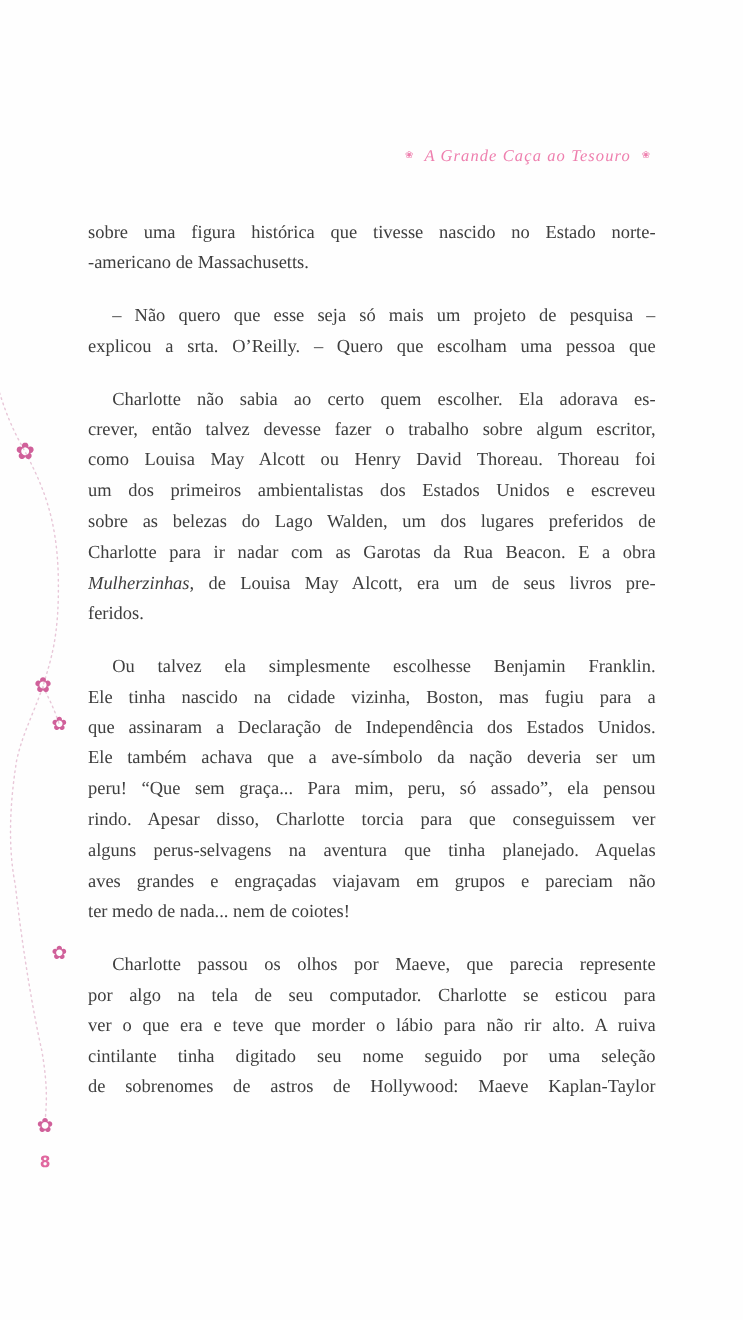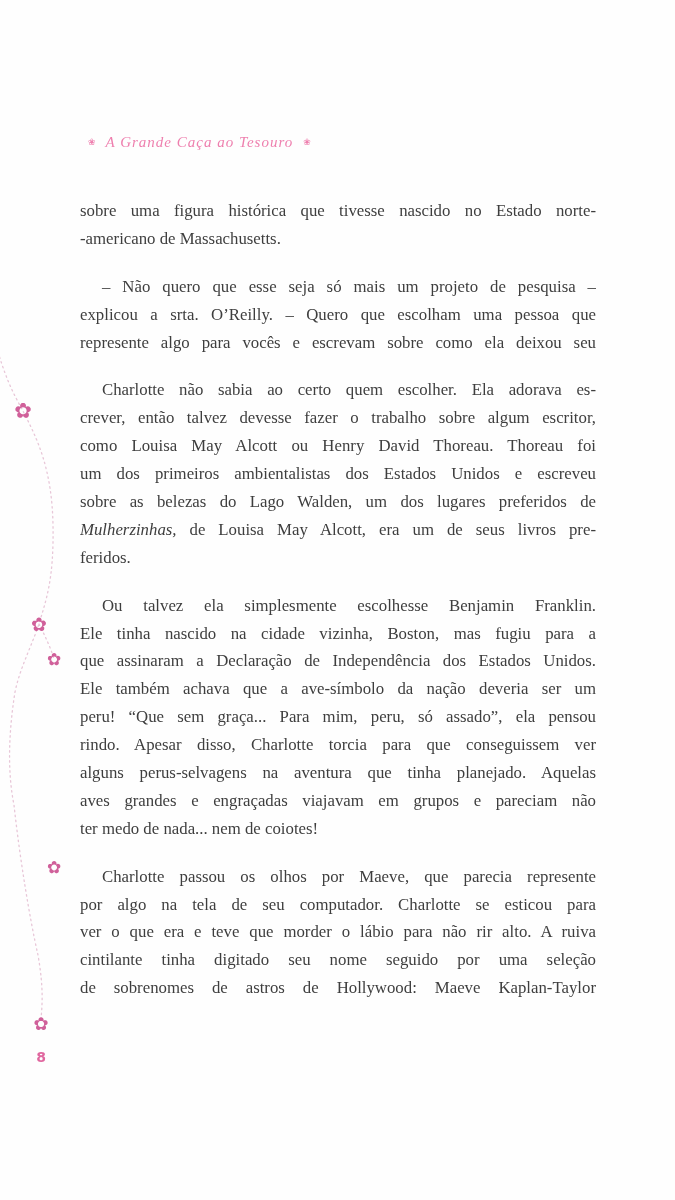--- a/index.html
+++ b/index.html
@@ -18,21 +18,21 @@
     background:#fefefe;
     font-family:"Liberation Serif","DejaVu Serif",serif;
     color:var(--text-color);
     overflow:hidden;
   }
   .page{position:absolute;inset:0;}
 
   
   .running-header{
     position:absolute;left:78px;top:134px;width:523px;
-    text-align:left;
+    text-align:right;
     color:var(--title-pink);
     font-size:15px;
     font-style:italic;
     letter-spacing:1px;
     white-space:nowrap;
   }
   .running-header .ornament{
     font-style:normal;
     font-family:"DejaVu Sans",sans-serif;
     font-size:9px;
@@ -108,28 +108,28 @@
   </div>
 
   <div class="body-text">
       <div>
         <div class="line"><span>sobre uma figura histórica que tivesse nascido no Estado norte-</span></div>
         <div class="line lastline"><span>-americano de Massachusetts.</span></div>
       </div>
       <div>
         <div class="line indent"><span>– Não quero que esse seja só mais um projeto de pesquisa –</span></div>
         <div class="line"><span>explicou a srta. O’Reilly. – Quero que escolham uma pessoa que</span></div>
-        <div class="line"><span>represente algo para vocês e escrevam sobre como ela deixou seu</span></div>
       </div>
       <div>
         <div class="line indent"><span>Charlotte não sabia ao certo quem escolher. Ela adorava es-</span></div>
         <div class="line"><span>crever, então talvez devesse fazer o trabalho sobre algum escritor,</span></div>
         <div class="line"><span>como Louisa May Alcott ou Henry David Thoreau. Thoreau foi</span></div>
         <div class="line"><span>um dos primeiros ambientalistas dos Estados Unidos e escreveu</span></div>
         <div class="line"><span>sobre as belezas do Lago Walden, um dos lugares preferidos de</span></div>
+        <div class="line"><span>Charlotte para ir nadar com as Garotas da Rua Beacon. E a obra</span></div>
         <div class="line"><span class="it">Mulherzinhas,</span><span> de Louisa May Alcott, era um de seus livros pre-</span></div>
         <div class="line lastline"><span>feridos.</span></div>
       </div>
       <div>
         <div class="line indent"><span>Ou talvez ela simplesmente escolhesse Benjamin Franklin.</span></div>
         <div class="line"><span>Ele tinha nascido na cidade vizinha, Boston, mas fugiu para a</span></div>
         <div class="line"><span>que assinaram a Declaração de Independência dos Estados Unidos.</span></div>
         <div class="line"><span>Ele também achava que a ave-símbolo da nação deveria ser um</span></div>
         <div class="line"><span>peru! “Que sem graça... Para mim, peru, só assado”, ela pensou</span></div>
         <div class="line"><span>rindo. Apesar disso, Charlotte torcia para que conseguissem ver</span></div>

